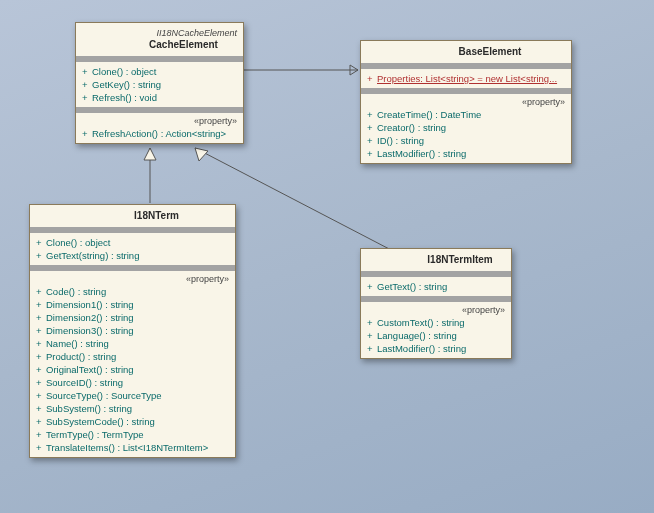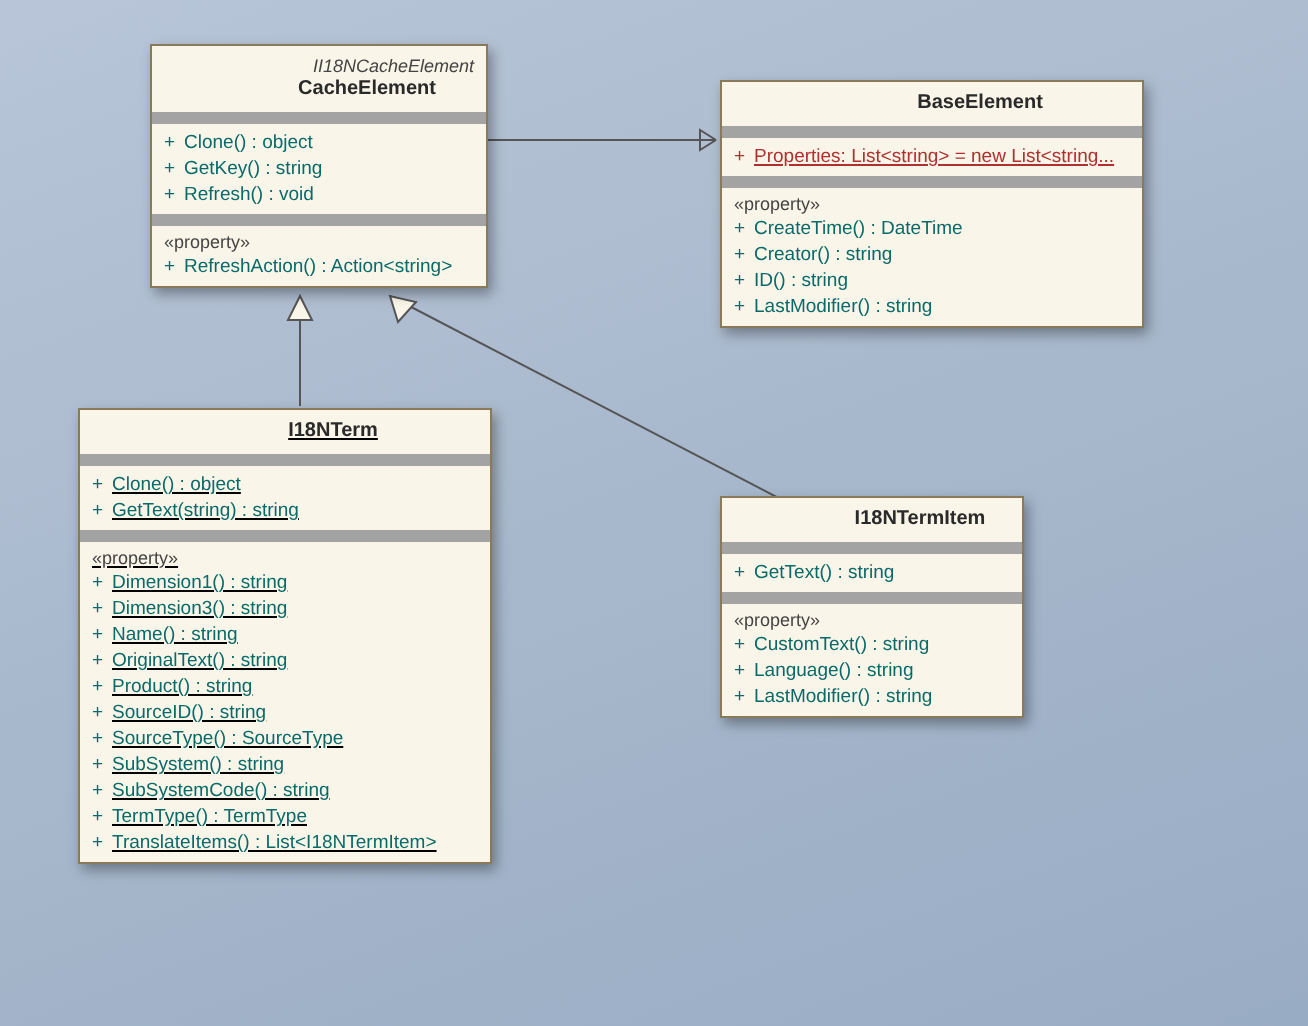--- a/index.html
+++ b/index.html
@@ -40,20 +40,21 @@
     display: block;
     font-size: 9px;
     line-height: 11px;
   }
   .sect .stereo-left {
     font-style: normal;
     color: #444;
     font-size: 9px;
     display: block;
     padding-bottom: 1px;
+    text-align: right;
   }
   .mem {
     color: #0a6a6a;
     font-size: 9.5px;
     line-height: 13px;
     white-space: nowrap;
   }
   .mem .plus {
     display: inline-block;
     width: 10px;
@@ -109,35 +110,37 @@
     </div>
     <div class="sect">
       <span class="stereo-left">«property»</span>
       <div class="mem"><span class="plus">+</span><span>CreateTime() : DateTime</span></div>
       <div class="mem"><span class="plus">+</span><span>Creator() : string</span></div>
       <div class="mem"><span class="plus">+</span><span>ID() : string</span></div>
       <div class="mem"><span class="plus">+</span><span>LastModifier() : string</span></div>
     </div>
   </div>
 
-  <div class="uml-class" style="left:39px; top:204px; width:205px;text-decoration:underline;">
+  <div class="uml-class" style="left:29px; top:204px; width:205px;">
     <div class="sect title">
       <span>I18NTerm</span>
     </div>
     <div class="sect">
       <div class="mem"><span class="plus">+</span><span>Clone() : object</span></div>
       <div class="mem"><span class="plus">+</span><span>GetText(string) : string</span></div>
     </div>
     <div class="sect">
       <span class="stereo-left">«property»</span>
+      <div class="mem"><span class="plus">+</span><span>Code() : string</span></div>
       <div class="mem"><span class="plus">+</span><span>Dimension1() : string</span></div>
+      <div class="mem"><span class="plus">+</span><span>Dimension2() : string</span></div>
       <div class="mem"><span class="plus">+</span><span>Dimension3() : string</span></div>
       <div class="mem"><span class="plus">+</span><span>Name() : string</span></div>
+      <div class="mem"><span class="plus">+</span><span>Product() : string</span></div>
       <div class="mem"><span class="plus">+</span><span>OriginalText() : string</span></div>
-      <div class="mem"><span class="plus">+</span><span>Product() : string</span></div>
       <div class="mem"><span class="plus">+</span><span>SourceID() : string</span></div>
       <div class="mem"><span class="plus">+</span><span>SourceType() : SourceType</span></div>
       <div class="mem"><span class="plus">+</span><span>SubSystem() : string</span></div>
       <div class="mem"><span class="plus">+</span><span>SubSystemCode() : string</span></div>
       <div class="mem"><span class="plus">+</span><span>TermType() : TermType</span></div>
       <div class="mem"><span class="plus">+</span><span>TranslateItems() : List&lt;I18NTermItem&gt;</span></div>
     </div>
   </div>
 
   <div class="uml-class" style="left:360px; top:248px; width:150px;">

